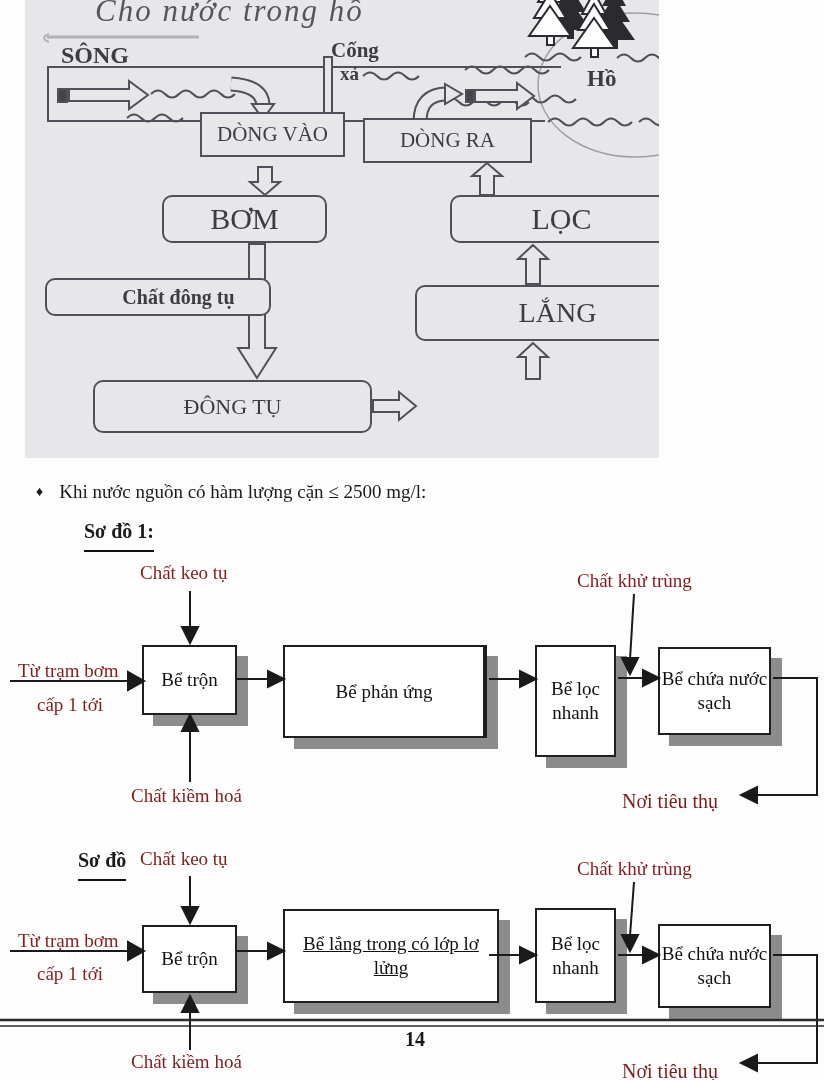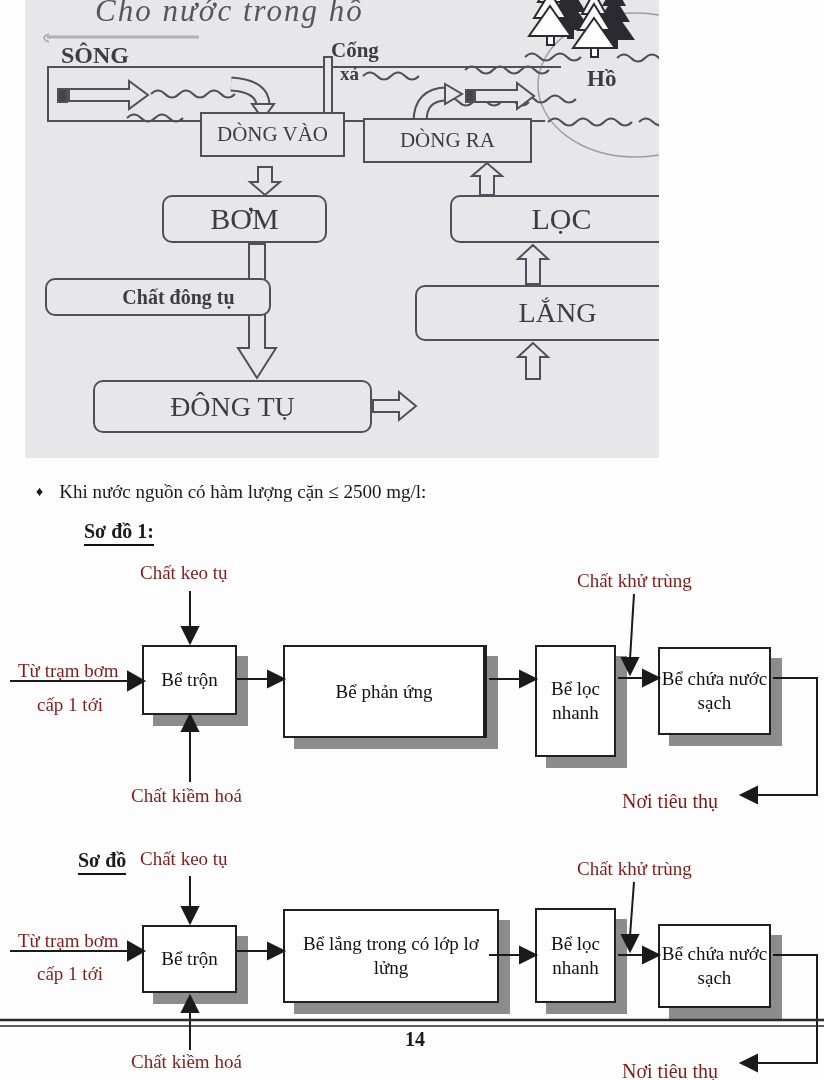--- a/index.html
+++ b/index.html
@@ -20,21 +20,21 @@
   #overlay{position:absolute;left:0;top:0;z-index:3;pointer-events:none;}
   .fbox{position:absolute;z-index:2;background:#fff;border:2px solid #1f1f1f;
         box-shadow:11px 11px 0 #8c8c8c;display:flex;align-items:center;
         justify-content:center;text-align:center;font-size:19px;color:#111;
         line-height:1.25;}
   .combo{padding:0;}
   .combo .cell{height:100%;display:flex;align-items:center;justify-content:center;flex:1;}
   .combo .cell.first{border-right:2px solid #1f1f1f;}
   .flabel{position:absolute;z-index:2;font-size:19px;color:#7f1d1d;white-space:nowrap;}
   .heading{position:absolute;z-index:2;font-size:20px;font-weight:bold;
-           border-bottom:2px solid #111;padding-bottom:1px;white-space:nowrap;}
+           border-bottom:2px solid #111;padding-bottom:7px;white-space:nowrap;}
   .bold{font-weight:normal;}
   #bullet-line{position:absolute;left:36px;top:481px;font-size:19px;z-index:2;}
   #bullet-line .marker{font-size:14px;margin-right:16px;vertical-align:2px;}
   #page-number{position:absolute;left:380px;top:1028px;width:70px;text-align:center;
            font-size:20px;font-weight:bold;z-index:4;}
 </style>
 </head>
 <body>
 
 <div id="scan">
@@ -133,21 +133,21 @@
   <div class="slabel" style="left:306px;top:38px;font-size:21px;">Cống</div>
   <div class="slabel" style="left:315px;top:63px;font-size:19px;">xả</div>
   <div class="slabel" style="left:562px;top:66px;font-size:23px;">Hồ</div>
 
   <div class="sbox" style="left:175px;top:112px;width:141px;height:41px;font-size:21px;">DÒNG VÀO</div>
   <div class="sbox" style="left:338px;top:118px;width:165px;height:41px;font-size:21px;">DÒNG RA</div>
   <div class="sbox rounded" style="left:137px;top:195px;width:161px;height:44px;font-size:30px;">BƠM</div>
   <div class="sbox rounded" style="left:425px;top:195px;width:219px;height:44px;font-size:30px;">LỌC</div>
   <div class="sbox rounded" style="left:20px;top:278px;width:181px;height:34px;font-size:20px;font-weight:bold;padding-left:41px;">Chất đông tụ</div>
   <div class="sbox rounded" style="left:390px;top:285px;width:281px;height:52px;font-size:28px;">LẮNG</div>
-  <div class="sbox rounded" style="left:68px;top:380px;width:275px;height:49px;font-size:28px;">ĐÔNG TỤ</div>
+  <div class="sbox rounded" style="left:68px;top:380px;width:275px;height:49px;font-size:22px;">ĐÔNG TỤ</div>
 </div>
 
 <div id="bullet-line">
   <span class="marker">♦</span><span>Khi nước nguồn có hàm lượng cặn ≤ 2500 mg/l:</span>
 </div>
 <div class="heading" style="left:84px;top:520px;">Sơ đồ 1:</div>
 <div class="heading" style="left:78px;top:849px;">Sơ đồ</div>
 
 <div class="flabel" style="left:140px;top:562px;">Chất keo tụ</div>
 <div class="flabel" style="left:577px;top:570px;">Chất khử trùng</div>
@@ -164,21 +164,21 @@
 <div class="fbox" style="left:658px;top:647px;width:109px;height:84px;">Bể chứa nước sạch</div>
 
 <div class="flabel" style="left:140px;top:848px;">Chất keo tụ</div>
 <div class="flabel" style="left:577px;top:858px;">Chất khử trùng</div>
 <div class="flabel" style="left:18px;top:930px;">Từ trạm bơm</div>
 <div class="flabel" style="left:37px;top:963px;">cấp 1 tới</div>
 <div class="flabel" style="left:131px;top:1051px;">Chất kiềm hoá</div>
 <div class="flabel bold" style="left:622px;top:1060px;font-size:20px;">Nơi tiêu thụ</div>
 
 <div class="fbox" style="left:142px;top:925px;width:91px;height:64px;">Bể trộn</div>
-<div class="fbox" style="left:283px;top:909px;width:200px;height:90px;padding:0 6px;">Bể lắng trong có lớp lơ lửng</div>
+<div class="fbox" style="left:283px;top:909px;width:200px;height:90px;padding:0 6px;text-decoration:underline;">Bể lắng trong có lớp lơ lửng</div>
 <div class="fbox" style="left:535px;top:908px;width:77px;height:91px;">Bể lọc nhanh</div>
 <div class="fbox" style="left:658px;top:924px;width:109px;height:80px;">Bể chứa nước sạch</div>
 
 <svg id="overlay" width="824" height="1080" viewBox="0 0 824 1080">
   <g stroke="#1a1a1a" stroke-width="2" fill="#1a1a1a">
 
     <g>
       <line x1="190" y1="591" x2="190" y2="628"></line>
         <polygon points="182,627 198,627 190,643"></polygon>
       <line x1="10" y1="681" x2="129" y2="681"></line>

